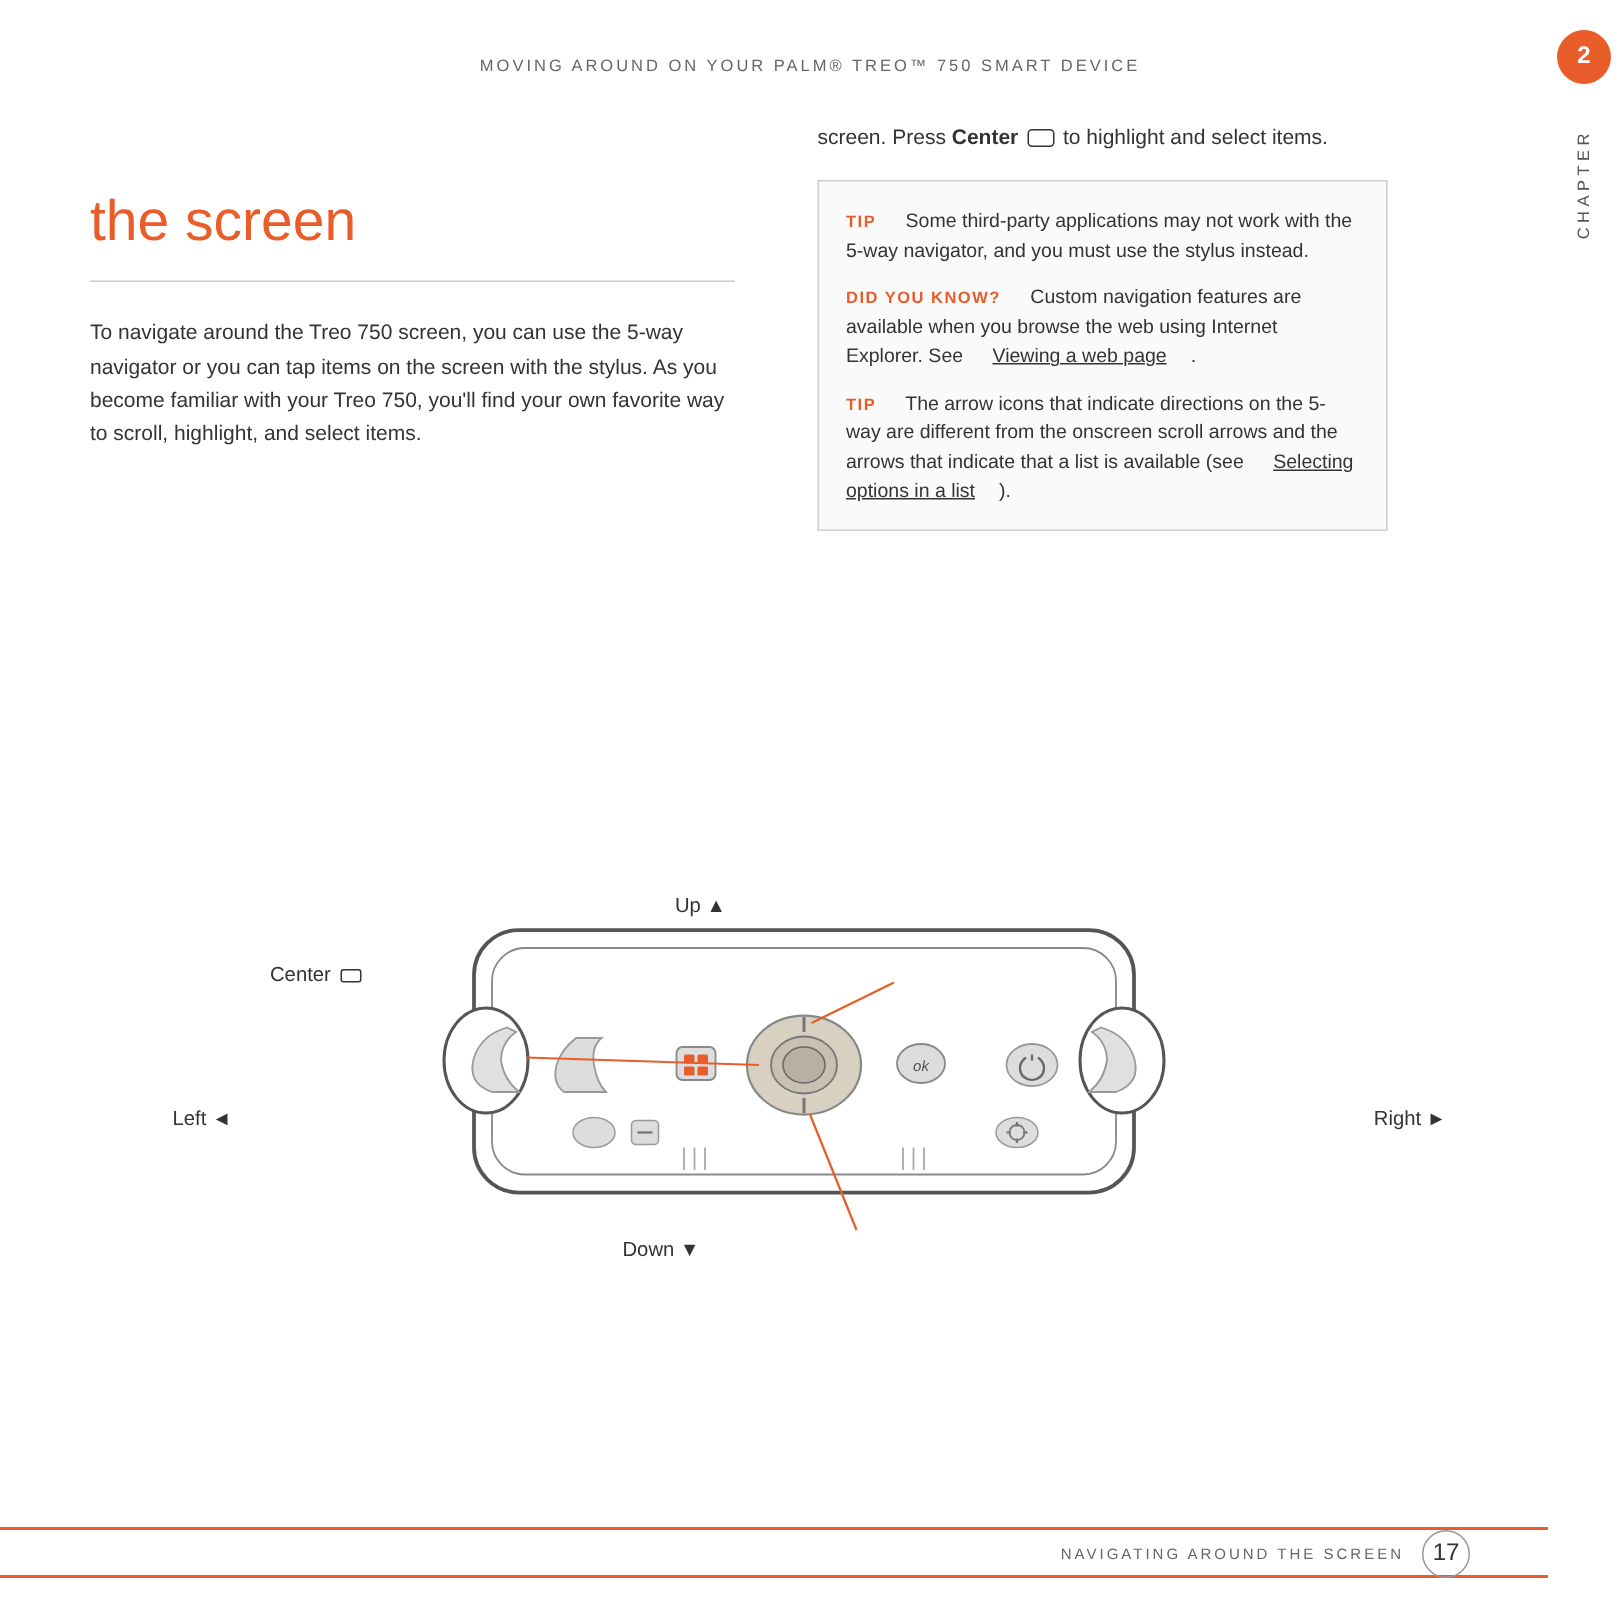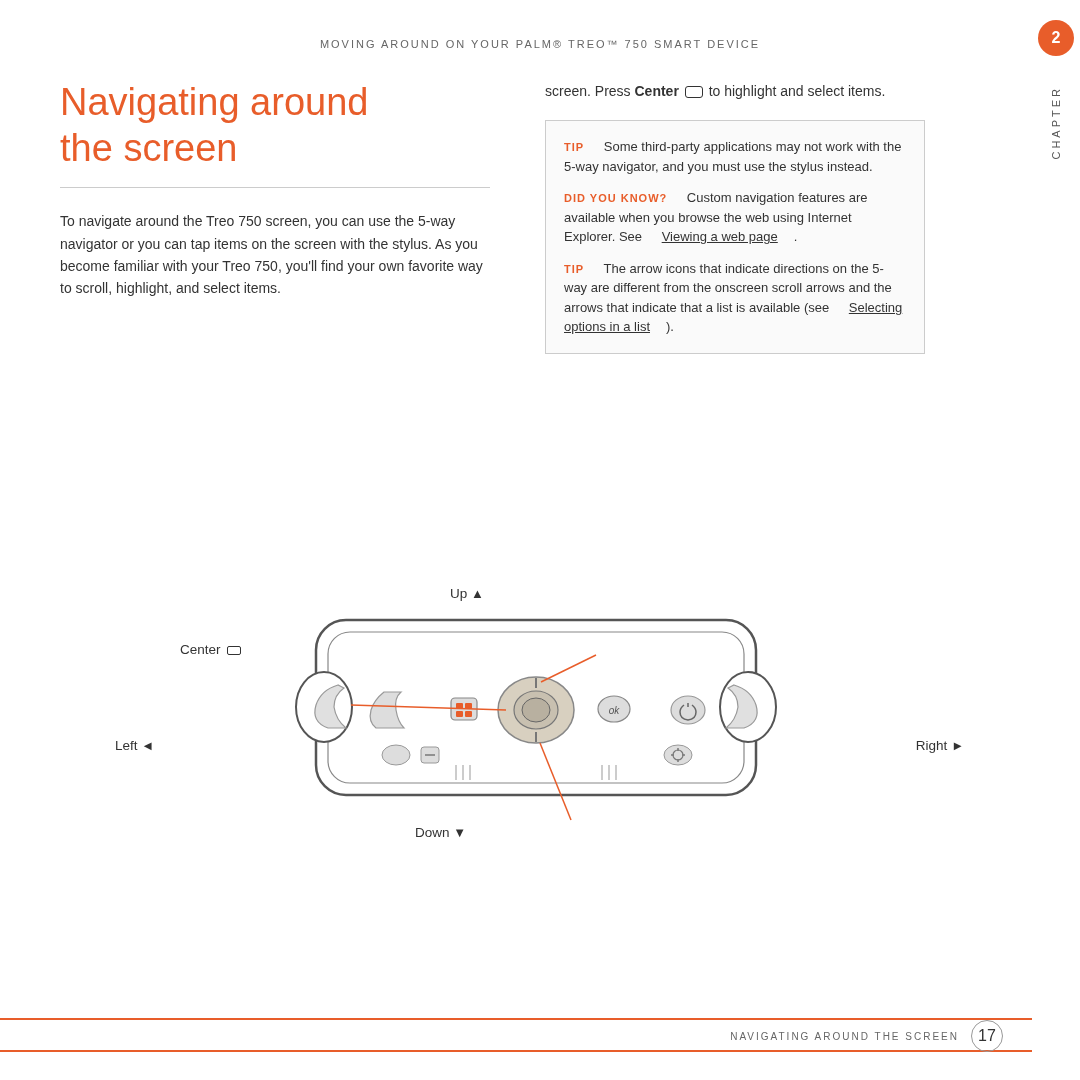--- a/index.html
+++ b/index.html
@@ -171,35 +171,35 @@
     }
 
     
     .label {
       position: absolute;
       font-size: 13.5px;
       color: #333;
     }
 
     .label-center { top: 82px; left: 120px; }
-    .label-up { top: 26px; left: 390px; }
+    .label-up { top: 36px; left: 390px; }
     .label-left { top: 178px; left: 55px; }
     .label-right { top: 178px; right: 48px; }
     .label-down { bottom: 60px; left: 355px; }
 
     
     .footer {
       position: absolute;
       bottom: 28px;
       left: 0;
       right: 48px;
       display: flex;
       align-items: center;
       justify-content: flex-end;
-      padding: 0 29px;
+      padding: 0 52px;
       border-top: 2px solid #e85d2a;
     }
 
     .footer-text {
       font-size: 10px;
       letter-spacing: 2px;
       color: #666;
       text-transform: uppercase;
       margin-right: 12px;
     }
@@ -234,21 +234,21 @@
 
 <div class="chapter-tab">
   <div class="chapter-number-badge">
     <span>2</span>
   </div>
   <div class="chapter-label-vertical">CHAPTER</div>
 </div>
 
 <div class="left-col">
   <h1 class="page-title">
-    <span>Navigating around</span><br>
+    <br>
     <span>the screen</span>
   </h1>
   <div class="title-divider"></div>
   <p class="body-text">To navigate around the Treo 750 screen, you can use the 5-way navigator or you can tap items on the screen with the stylus. As you become familiar with your Treo 750, you'll find your own favorite way to scroll, highlight, and select items.</p>
 </div>
 
 <div style="position:absolute; top:80px; left:545px; width:380px;">
   <p class="intro-text">
     <span>screen. Press </span><span class="body-text-bold">Center</span>
     <span style="display:inline-block;width:18px;height:12px;border:1.5px solid #333;border-radius:3px;vertical-align:middle;margin:0 2px;"></span>

